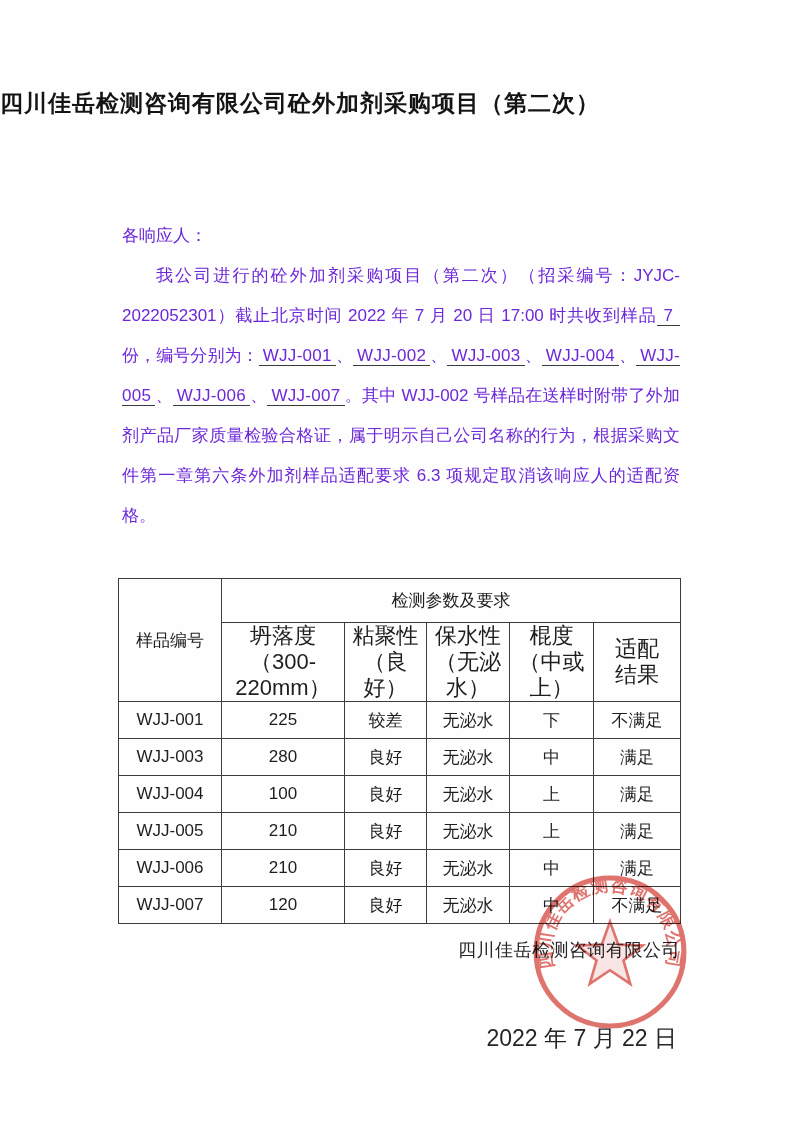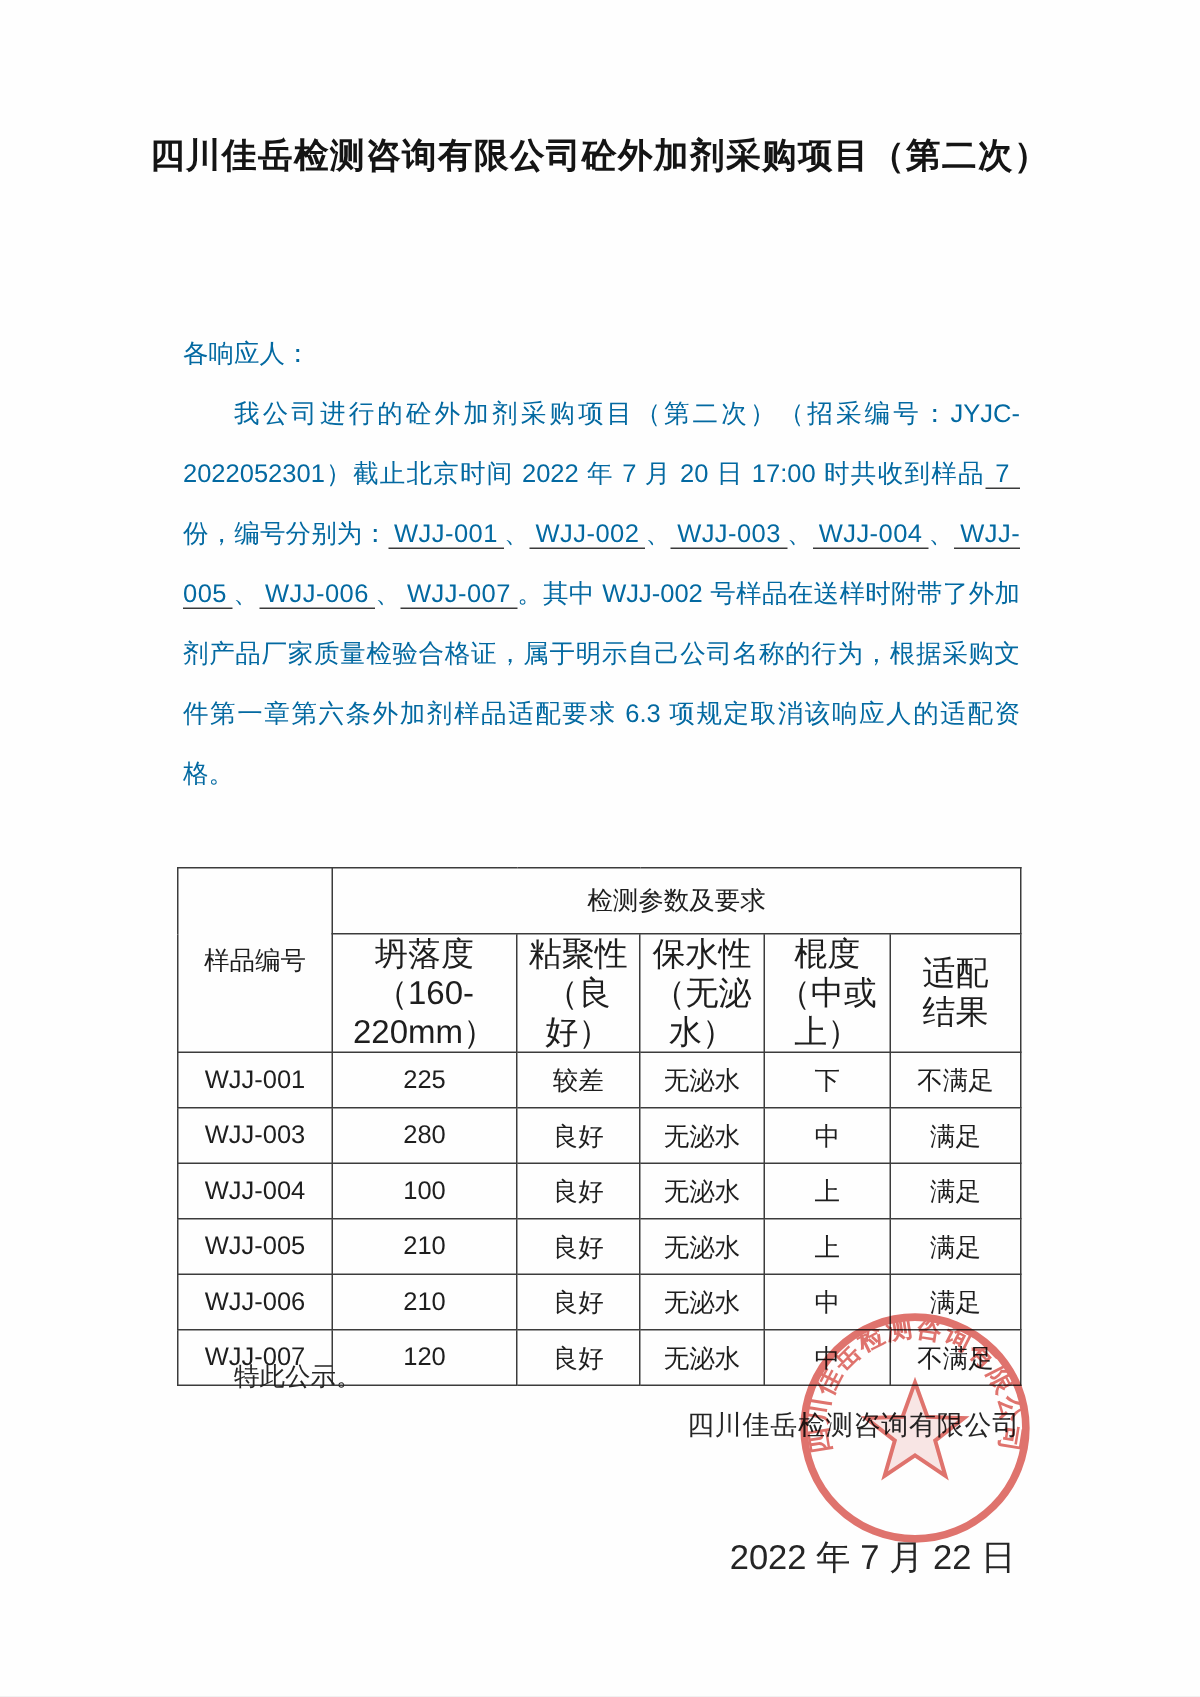--- a/index.html
+++ b/index.html
@@ -7,29 +7,29 @@
     position:relative;
     width:800px;height:1131px;
     margin:0 auto;
     background:#fefefe;
     font-family:"Liberation Sans", sans-serif;
     color:#222;
     overflow:hidden;
   }
   .doc-title{
     position:absolute;left:0;width:100%;
-    margin:0;text-align:center;
+    margin:0;
     font-size:23px;font-weight:bold;color:#141414;
     letter-spacing:1px;
   }
   .doc-title.line1{top:88px;}
   .doc-title.line2{top:144px;}
   .body-text{
     position:absolute;top:216px;left:122px;width:558px;
-    font-size:17px;line-height:40px;color:#0369a1;
+    font-size:17px;line-height:40px;color:#6d28d9;
     text-align:justify;
   }
   .body-text p{margin:0;}
   .para-indent{text-indent:2em;}
   .u{border-bottom:1.6px solid #3a3a3a;}
   .count-underline{padding:0 7px;}
   .sample-code{padding:0 4px;letter-spacing:.3px;}
   .results-table{
     position:absolute;top:578px;left:118px;width:562px;
     border-collapse:collapse;table-layout:fixed;
@@ -93,21 +93,21 @@
         <col style="width:87px">
     </colgroup>
     <tbody>
       <tr class="group-header">
         <th rowspan="2">样品编号</th>
         <th colspan="5">检测参数及要求</th>
       </tr>
       <tr class="sub-header">
         <th>
           <span class="sub-line">坍落度</span>
-          <span class="sub-line">（160-220mm）</span>
+          <span class="sub-line">（300-220mm）</span>
         </th>
         <th>
           <span class="sub-line">粘聚性</span>
           <span class="sub-line">（良好）</span>
         </th>
         <th>
           <span class="sub-line">保水性</span>
           <span class="sub-line">（无泌水）</span>
         </th>
         <th>
@@ -164,21 +164,20 @@
           <td>WJJ-007</td>
           <td>120</td>
           <td>良好</td>
           <td>无泌水</td>
           <td>中</td>
           <td>不满足</td>
         </tr>
       </tbody>
   </table>
 
-  <p class="closing">特此公示。</p>
 
   <div class="sig-company">四川佳岳检测咨询有限公司</div>
   <div class="sig-date">2022 年 7 月 22 日</div>
 
   <svg class="seal" viewBox="0 0 160 160" xmlns="http://www.w3.org/2000/svg" aria-hidden="true">
     <circle class="ring" cx="80" cy="80" r="73"></circle>
     <path class="star" d="M80,50 L88.2,72.7 L112.3,73.5 L93.3,88.3 L100,111.5 L80,98 L60,111.5 L66.7,88.3 L47.7,73.5 L71.8,72.7 Z"></path>
     <defs>
       <path id="seal-arc" d="M 26.4,99.8 A 58,58 0 1 1 133.6,99.8" fill="none"></path>
     </defs>

